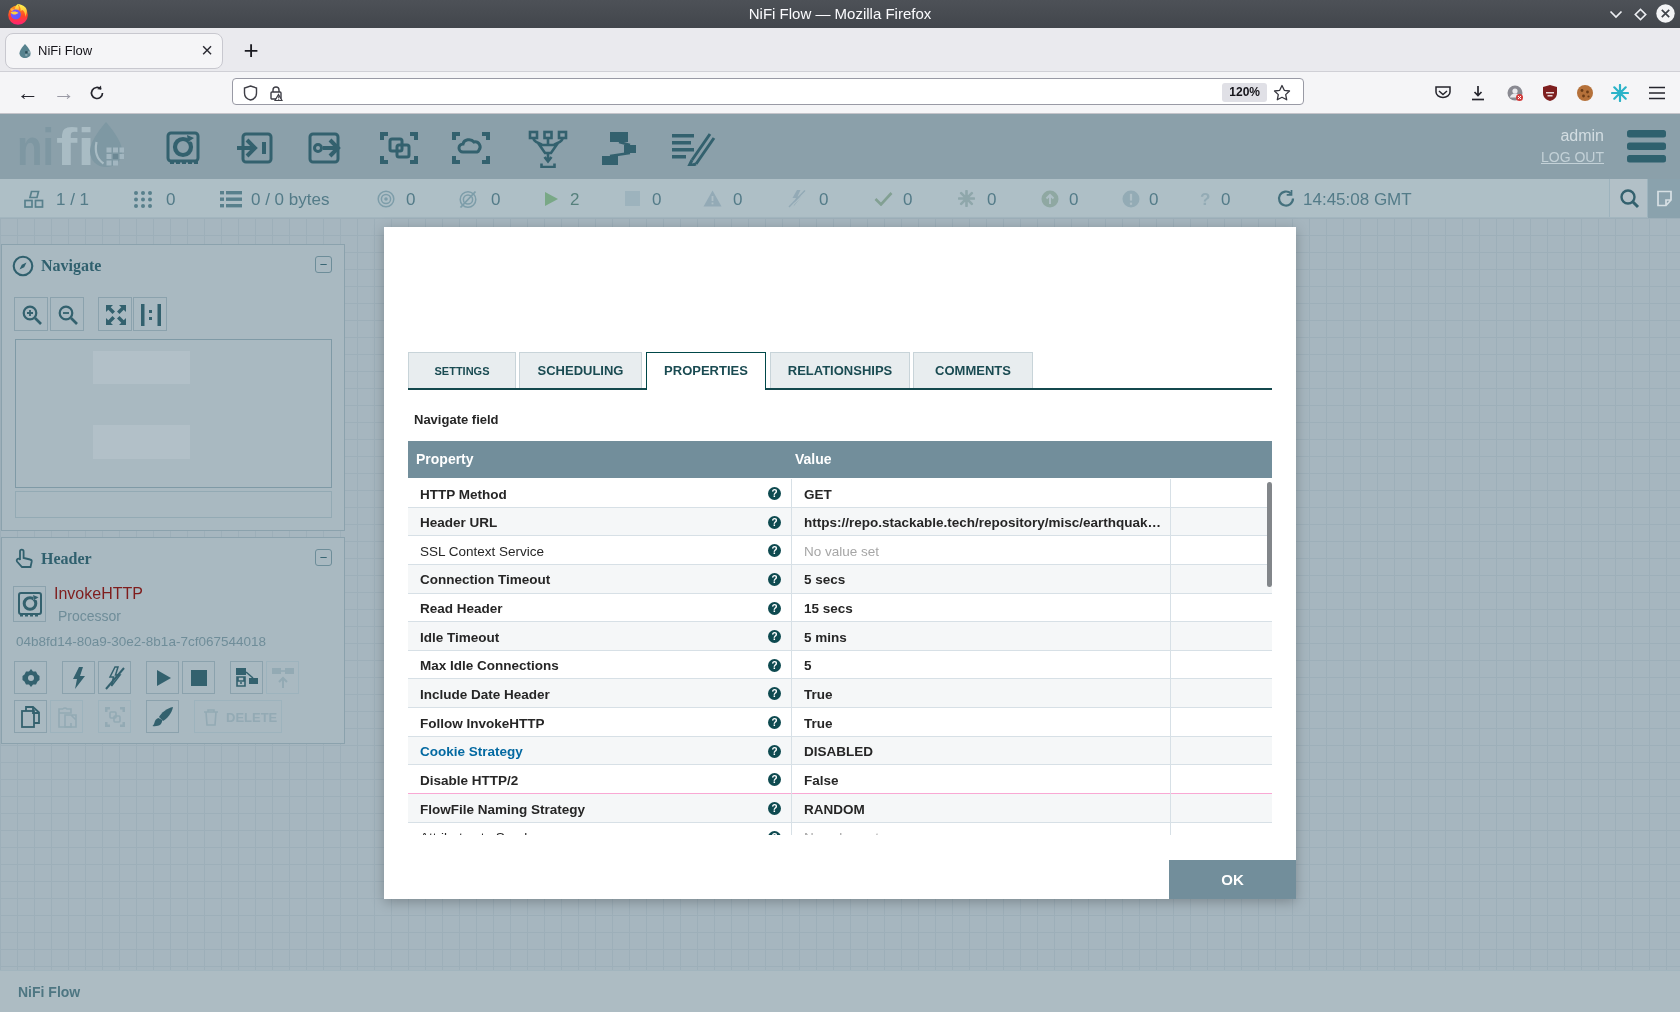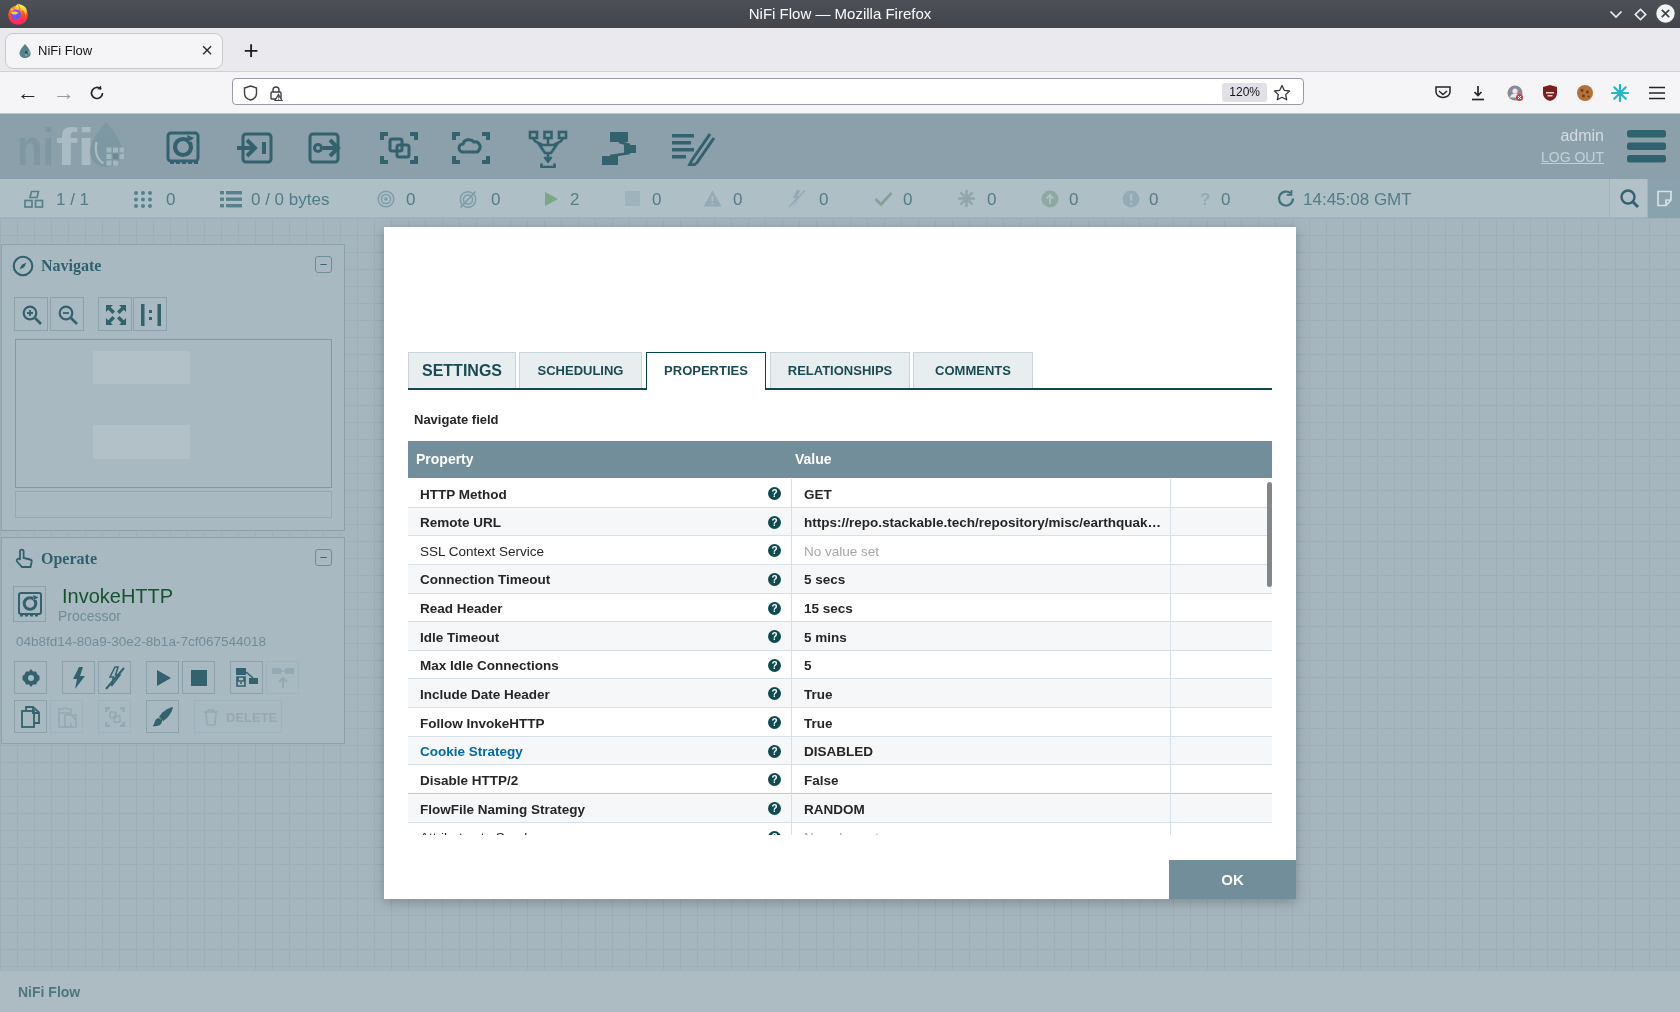--- a/index.html
+++ b/index.html
@@ -12,21 +12,21 @@
 #tabbar { position:absolute; left:0; top:28px; width:1680px; height:44px; background:#eaeaee; border-bottom:1px solid #d0d0d6; }
 .tab { position:absolute; left:5px; top:5px; width:218px; height:36px; background:#f5f5f7; border:1px solid #c8c8cf; border-radius:8px; }
 .tab .tabtitle { position:absolute; left:32px; top:0; height:34px; line-height:34px; font-size:13px; color:#15141a; }
 .tab .close { position:absolute; right:9px; top:0; height:34px; line-height:33px; font-size:20px; font-weight:normal; color:#2b2b33; }
 #newtab { position:absolute; left:234px; top:6px; width:34px; height:34px; text-align:center; line-height:33px; font-size:26px; font-weight:300; color:#1b1b21; }
 #navbar { position:absolute; left:0; top:72px; width:1680px; height:42px; background:#f5f5f7; border-bottom:1px solid #c4c4ca; }
 .navbtn { position:absolute; top:5px; width:32px; height:32px; text-align:center; line-height:32px; font-size:22px; color:#25252d; }
 #urlbox { position:absolute; left:232px; top:6px; width:1072px; height:27px; background:#fff; border:1px solid #999aa5; border-radius:4px; }
 #urltext { position:absolute; left:60px; top:0; height:26px; line-height:26px; font-size:15px; color:#5b5b66; white-space:nowrap; }
 #urltext b { color:#15141a; font-weight:normal; }
-#zoombadge { position:absolute; right:36px; top:4px; height:19px; line-height:19px; padding:0 7px; background:#e0e0e6; border-radius:3px; font-size:12px; color:#15141a; }
+#zoombadge { position:absolute; right:36px; top:4px; height:19px; line-height:19px; padding:0 7px; background:#e0e0e6; border-radius:3px; font-size:12px; color:#15141a;font-weight:bold; }
 
 
 #nifi-header { position:absolute; left:0; top:114px; width:1680px; height:65px; background:#8ba0aa; }
 #nifi-status { position:absolute; left:0; top:179px; width:1680px; height:39px; background:#aebfc6; border-bottom:1px solid #a3b6bf; }
 #canvas { position:absolute; left:0; top:218px; width:1680px; height:752px;
   background-color:#a6b6bf;
   background-image:linear-gradient(#9dafb9 1px, transparent 1px), linear-gradient(90deg, #9dafb9 1px, transparent 1px);
   background-size:17px 17px; }
 #breadcrumb { position:absolute; left:0; top:970px; width:1680px; height:42px; background:#adbcc3; border-top:1px solid #a2b5be; font-size:14px; font-weight:bold; color:#4e7682; line-height:42px; padding-left:18px; }
 .sicon { position:absolute; top:11px; }
@@ -399,32 +399,32 @@
       <div class="b1"></div>
       <div class="b2"></div>
     </div>
   <div id="birdfoot"></div>
 </div>
 
 <div class="panel" style="top:537px; height:207px;">
   <svg class="abs" style="left:10px; top:9px;" width="24" height="24" viewBox="0 0 24 24">
       <path d="M8 13 V4.5 a1.8 1.8 0 0 1 3.6 0 V11 l6.5 1.5 a2 2 0 0 1 1.6 2.2 L18.5 20 H10 L5 14.5 a1.8 1.8 0 0 1 2.6 -2.4 Z" fill="none" stroke="#30606e" stroke-width="1.8"></path>
     </svg>
-  <div class="ptitle">Operate</div>
+  <div class="ptitle">Header</div>
   <div class="pcollapse">−</div>
   <div class="abs" style="left:11px; top:48px; width:33px; height:36px; border:1px solid #8ba2ad;">
     <svg style="position:absolute;left:3px;top:4px;" width="26" height="28" viewBox="0 0 26 28">
         <rect x="2" y="2" width="22" height="21" rx="2" class="ic" stroke-width="2"></rect>
         <circle cx="13" cy="12.5" r="5.8" class="ic" stroke-width="3"></circle>
         <rect x="16.5" y="4" width="5.5" height="5" fill="#a9b9c1"></rect>
         <path d="M16 4 l5.5 2.2 l-4.5 3 Z" class="icd"></path>
         <path d="M3 23 h3 v2.5 h-3 Z M8 23 h3 v2.5 h-3 Z M13 23 h3 v2.5 h-3 Z M18 23 h3 v2.5 h-3 Z" class="icd"></path>
       </svg>
   </div>
-  <div class="abs" style="left:60px; top:47px; font-size:20px; color:#14532d;">InvokeHTTP</div>
+  <div class="abs" style="left:52px; top:47px; font-size:16px; color:#7f1d1d;">InvokeHTTP</div>
   <div class="abs" style="left:56px; top:70px; font-size:14px; color:#6f8d99;">Processor</div>
   <div class="abs" style="left:14px; top:96px; font-size:13.5px; color:#6f8d99;">04b8fd14-80a9-30e2-8b1a-7cf067544018</div>
 
   <div class="obtn" style="left:12px; top:123px;">
     <svg style="position:absolute;left:7px;top:7px;" width="18" height="18" viewBox="0 0 18 18">
         <path d="M9 0 L11 2.5 H14 L15.5 5.5 L17.5 7 V11 L15.5 12.5 L14 15.5 H11 L9 18 L7 15.5 H4 L2.5 12.5 L0.5 11 V7 L2.5 5.5 L4 2.5 H7 Z" class="icd"></path>
         <circle cx="9" cy="9" r="3" fill="#a9b9c1"></circle>
       </svg>
   </div>
   <div class="obtn" style="left:60px; top:123px;">
@@ -494,42 +494,42 @@
     <svg style="position:absolute;left:8px;top:7px;" width="16" height="18" viewBox="0 0 16 18">
         <path d="M1 4 H15 M5 4 V2 H11 V4 M3 4 L4 17 H12 L13 4" class="icdis" stroke-width="1.6"></path>
       </svg>
     <div style="position:absolute;left:31px;top:0;line-height:33px;font-size:13px;color:#93aab4;font-weight:bold;">DELETE</div>
   </div>
 </div>
 
 <div id="dialog" class="abs" style="left:384px; top:227px; width:912px; height:672px; background:#fff; box-shadow:0 3px 12px rgba(0,0,0,0.25);">
 
   <div class="abs" style="left:24px; top:125px; width:864px; height:38px;">
-    <div class="abs" style="left:0; top:0; width:108px; height:37px; background:#e8edef; border:1px solid #c8d4d9; line-height:36px; text-align:center; font-size:16px; font-weight:bold; color:#1a4b52;">SETTINGS</div>
+    <div class="abs" style="left:0; top:0; width:108px; height:37px; background:#e8edef; border:1px solid #c8d4d9; line-height:36px; text-align:center; font-size:11px; font-weight:bold; color:#1a4b52;">SETTINGS</div>
     <div class="abs" style="left:111px; top:0; width:123px; height:37px; background:#e8edef; border:1px solid #c8d4d9; line-height:36px; text-align:center; font-size:13px; font-weight:bold; color:#1a4b52;">SCHEDULING</div>
     <div class="abs" style="left:238px; top:0; width:120px; height:38px; background:#fff; border:1px solid #004849; border-bottom:none; line-height:36px; text-align:center; font-size:13px; font-weight:bold; color:#1a4b52; z-index:2;">PROPERTIES</div>
     <div class="abs" style="left:362px; top:0; width:140px; height:37px; background:#e8edef; border:1px solid #c8d4d9; line-height:36px; text-align:center; font-size:13px; font-weight:bold; color:#1a4b52;">RELATIONSHIPS</div>
     <div class="abs" style="left:505px; top:0; width:120px; height:37px; background:#e8edef; border:1px solid #c8d4d9; line-height:36px; text-align:center; font-size:13px; font-weight:bold; color:#1a4b52;">COMMENTS</div>
     <div class="abs" style="left:0; top:36px; width:864px; height:2px; background:#14484d; z-index:1;"></div>
   </div>
   <div class="abs" style="left:30px; top:185px; font-size:13px; font-weight:bold; color:#262626;">Navigate field</div>
 
   <div class="abs" style="left:24px; top:214px; width:864px; height:37px; background:#728e9b;">
     <div class="abs" style="left:8px; top:10px; font-size:14px; font-weight:bold; color:#fff;">Property</div>
     <div class="abs" style="left:387px; top:10px; font-size:14px; font-weight:bold; color:#fff;">Value</div>
   </div>
   <div id="proptable" class="abs" style="left:24px; top:252px; width:864px; height:356px; overflow:hidden;">
       <div style="position:relative; width:864px; height:28.65px; background:#fff; border-bottom:1px solid #d7e0e6;">
         <div style="position:absolute; left:12px; top:7.5px; font-size:13.5px; color:#262626; font-weight:bold;">HTTP Method</div>
         <div style="position:absolute; left:360px; top:8px; width:13px; height:13px; border-radius:50%; background:#0e4a50; color:#fff; font-size:10px; font-weight:bold; text-align:center; line-height:13px;">?</div>
         <div style="position:absolute; left:383px; top:0; width:380px; height:28.65px; border-left:1px solid #d7e0e6; border-right:1px solid #d7e0e6;"></div>
         <div style="position:absolute; left:396px; top:7.5px; width:360px; font-size:13.5px; white-space:nowrap; overflow:hidden; color:#262626; font-weight:bold;">GET</div>
       </div>
       <div style="position:relative; width:864px; height:28.65px; background:#f5f7f8; border-bottom:1px solid #d7e0e6;">
-        <div style="position:absolute; left:12px; top:7.5px; font-size:13.5px; color:#262626; font-weight:bold;">Remote URL</div>
+        <div style="position:absolute; left:12px; top:7.5px; font-size:13.5px; color:#262626; font-weight:bold;">Header URL</div>
         <div style="position:absolute; left:360px; top:8px; width:13px; height:13px; border-radius:50%; background:#0e4a50; color:#fff; font-size:10px; font-weight:bold; text-align:center; line-height:13px;">?</div>
         <div style="position:absolute; left:383px; top:0; width:380px; height:28.65px; border-left:1px solid #d7e0e6; border-right:1px solid #d7e0e6;"></div>
         <div style="position:absolute; left:396px; top:7.5px; width:360px; font-size:13.5px; white-space:nowrap; overflow:hidden; color:#262626; font-weight:bold;">https://repo.stackable.tech/repository/misc/earthquak…</div>
       </div>
       <div style="position:relative; width:864px; height:28.65px; background:#fff; border-bottom:1px solid #d7e0e6;">
         <div style="position:absolute; left:12px; top:7.5px; font-size:13.5px; color:#262626; ">SSL Context Service</div>
         <div style="position:absolute; left:360px; top:8px; width:13px; height:13px; border-radius:50%; background:#0e4a50; color:#fff; font-size:10px; font-weight:bold; text-align:center; line-height:13px;">?</div>
         <div style="position:absolute; left:383px; top:0; width:380px; height:28.65px; border-left:1px solid #d7e0e6; border-right:1px solid #d7e0e6;"></div>
         <div style="position:absolute; left:396px; top:7.5px; width:360px; font-size:13.5px; white-space:nowrap; overflow:hidden; color:#a6a6a6;">No value set</div>
       </div>

